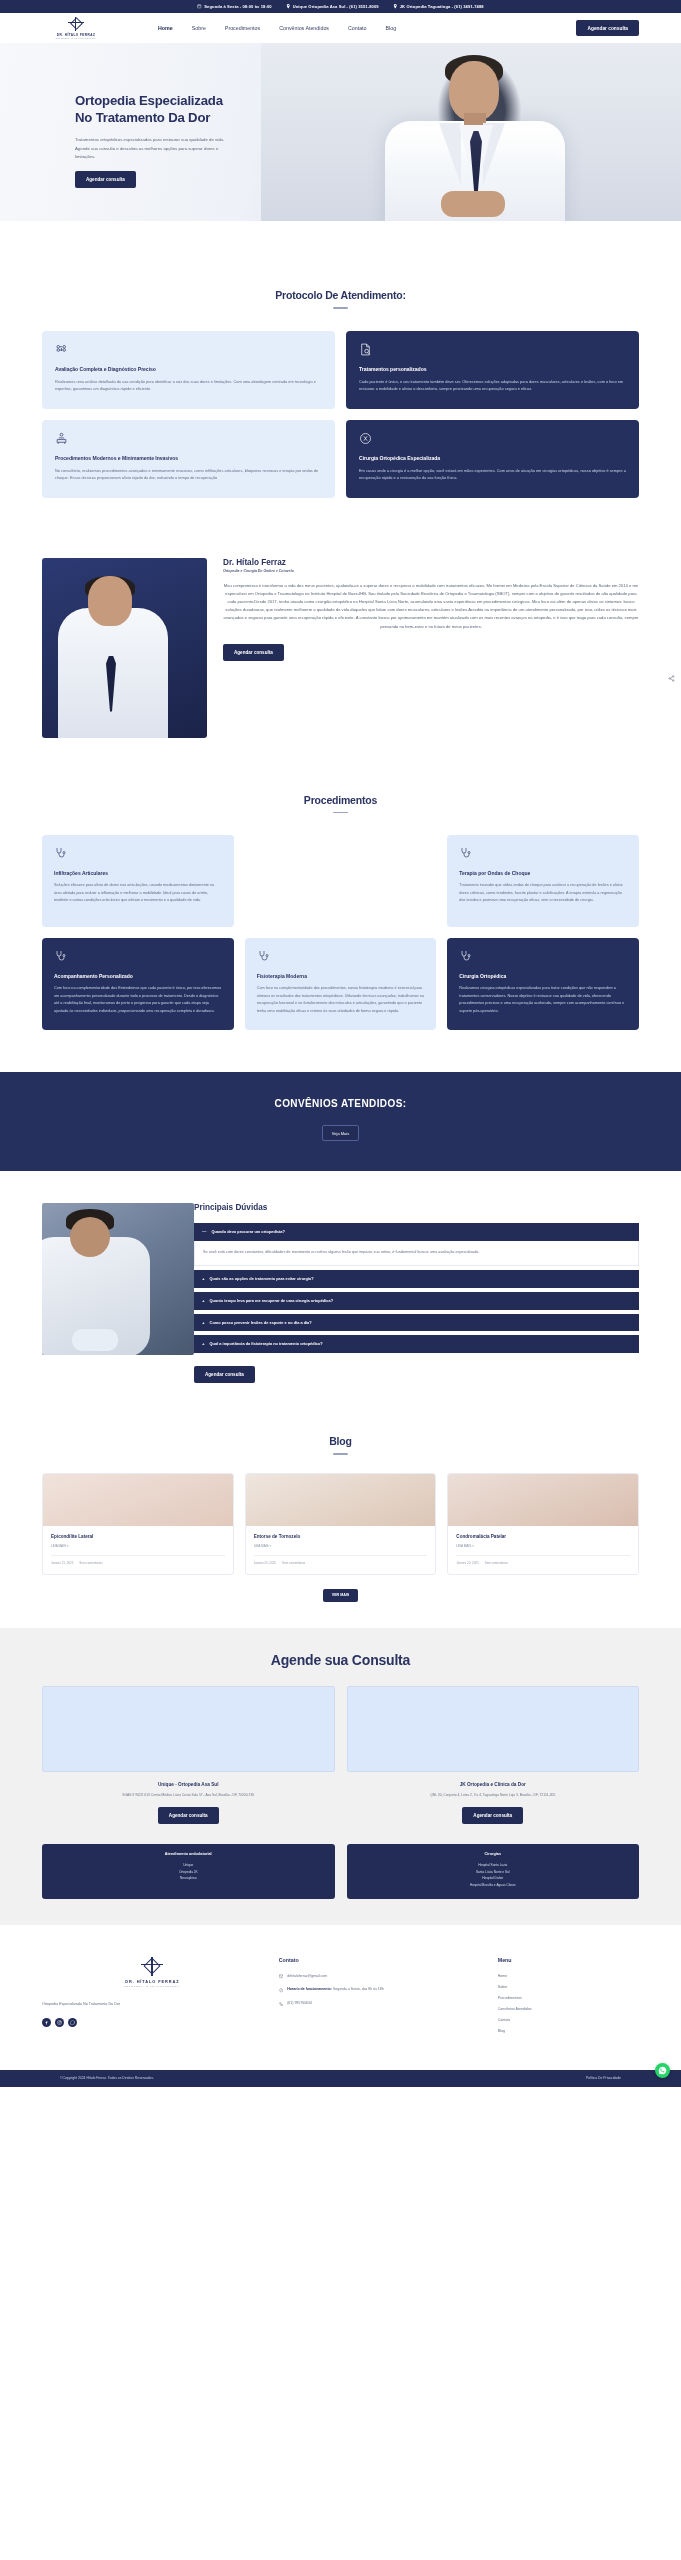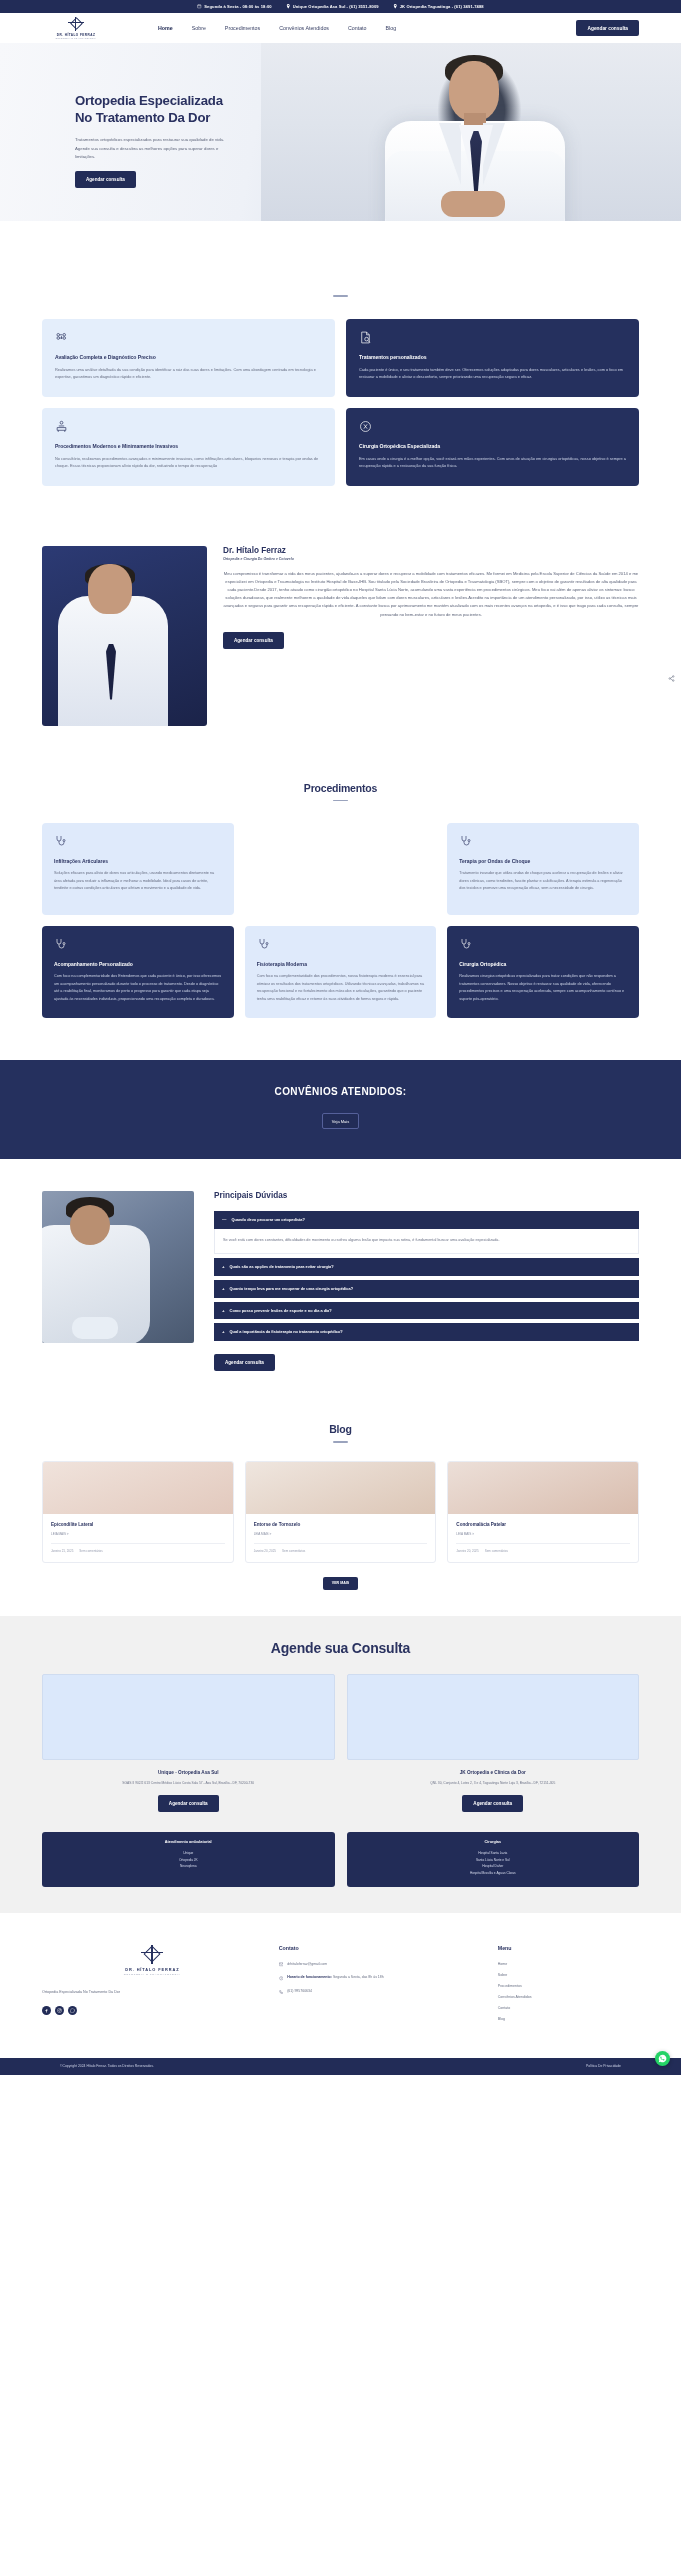--- a/index.html
+++ b/index.html
@@ -203,21 +203,21 @@
   .l-embratel{ color:#1c4fa1; font-size:8.5px; }
   .l-fapes{ color:#17a44b; font-size:9px; }
   .l-fascal{ color:#c9a227; font-size:9px; }
   .dot-green{ width:8px; height:8px; border-radius:50%; background:#24a148; display:inline-block; margin-right:2px; }
   .btn-ghost{
     display:block; margin:16px auto 0; background:var(--navy-deep); color:#fff;
     border:1px solid #55609a; font-size:4px; padding:4.5px 9px; border-radius:2px; cursor:pointer;
   }
 
   
-  #faq{ padding:32px 42px 28px; display:grid; grid-template-columns:152px 1fr; gap:20px; }
+  #faq{ padding:32px 42px 28px; display:grid; grid-template-columns:152px 1fr; }
   .faq-photo{
     height:152px; border-radius:2px;
     background:linear-gradient(150deg,#8d9bb2 0%,#6d7e99 40%,#49586f 100%);
     position:relative; overflow:hidden;
   }
   .faq-photo .pcoat{
     position:absolute; left:-12px; top:34px; width:120px; height:120px;
     background:linear-gradient(160deg,#f2f5f9,#cfd7e2); border-radius:24px;
   }
   .faq-photo .phd{
@@ -370,20 +370,21 @@
       </div>
     </div>
     <div class="hero-copy">
       <h1>Ortopedia Especializada No Tratamento Da Dor</h1>
       <p>Tratamentos ortopédicos especializados para restaurar sua qualidade de vida. Agende sua consulta e descubra as melhores opções para superar dores e limitações.</p>
       <button class="btn-primary">Agendar consulta</button>
     </div>
   </section>
 
   <section class="section" id="protocolo">
+    <h2 class="sec-title">Protocolo De Atendimento:</h2>
     <div class="sec-rule"></div>
     <div class="grid2">
       <div class="pcard light">
         <svg class="ic" viewBox="0 0 24 24" fill="none" stroke="#2b3360" stroke-width="1.3">
             <circle cx="6" cy="7" r="2.4"></circle>
             <circle cx="6" cy="13" r="2.4"></circle>
             <path d="M8.4 7h5M8.4 13h5"></path>
             <circle cx="17" cy="7" r="2.4"></circle>
             <circle cx="17" cy="13" r="2.4"></circle>
             <path d="M12 9.5v5"></path>

